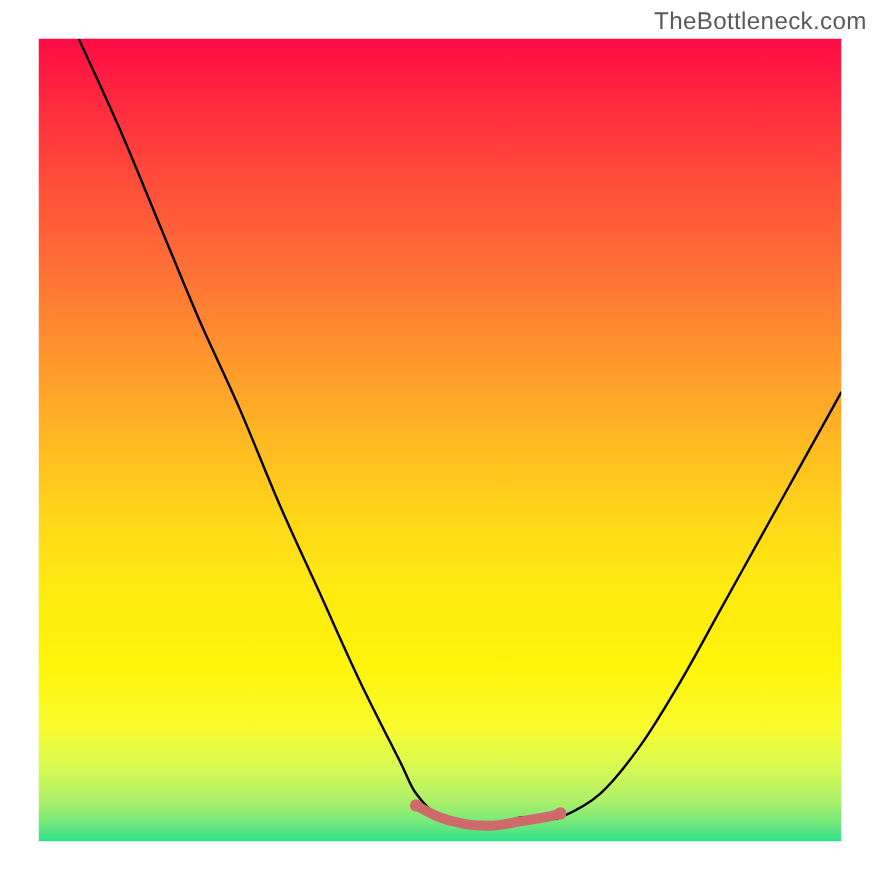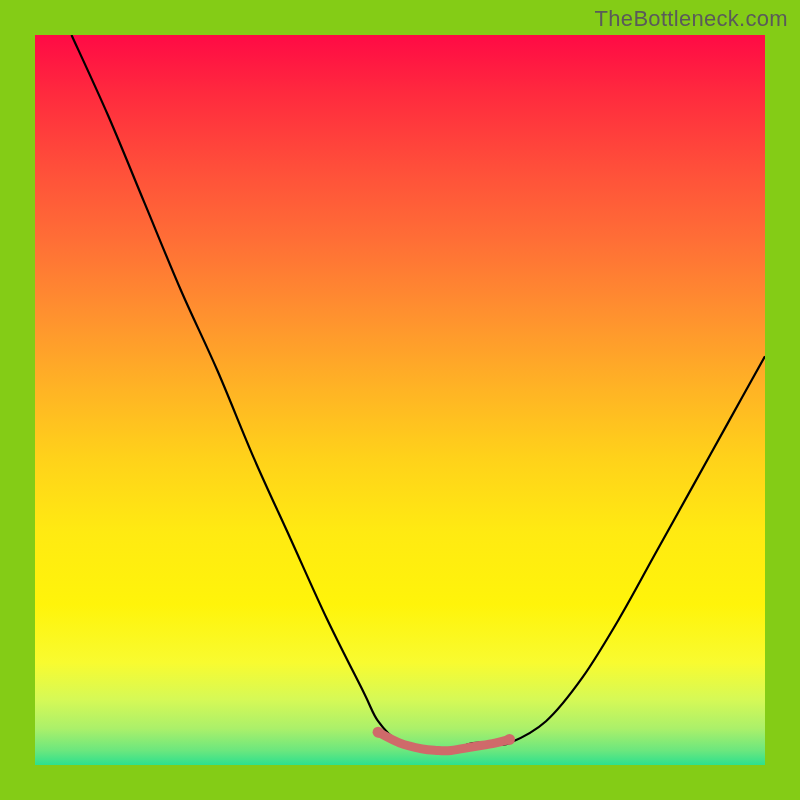--- a/index.html
+++ b/index.html
@@ -8,21 +8,21 @@
     width: 800px;
     height: 800px;
     background: #000;
     overflow: hidden;
     font-family: Arial, Helvetica, sans-serif;
   }
   .frame {
     position: relative;
     width: 800px;
     height: 800px;
-    background: #84cc16;
+    background: #ffffff;
   }
   .watermark {
     position: absolute;
     top: 6px;
     right: 12px;
     color: #5a5a5a;
     font-size: 22px;
     font-weight: 500;
     letter-spacing: 0.3px;
     z-index: 10;

